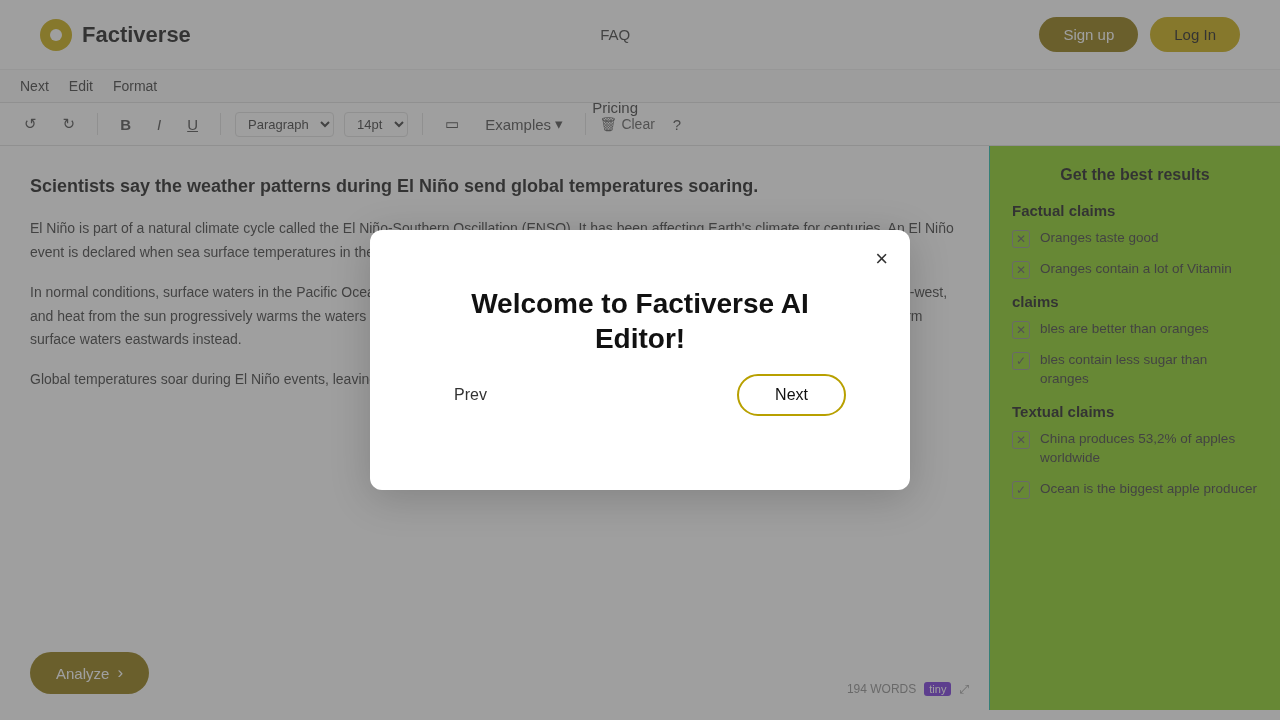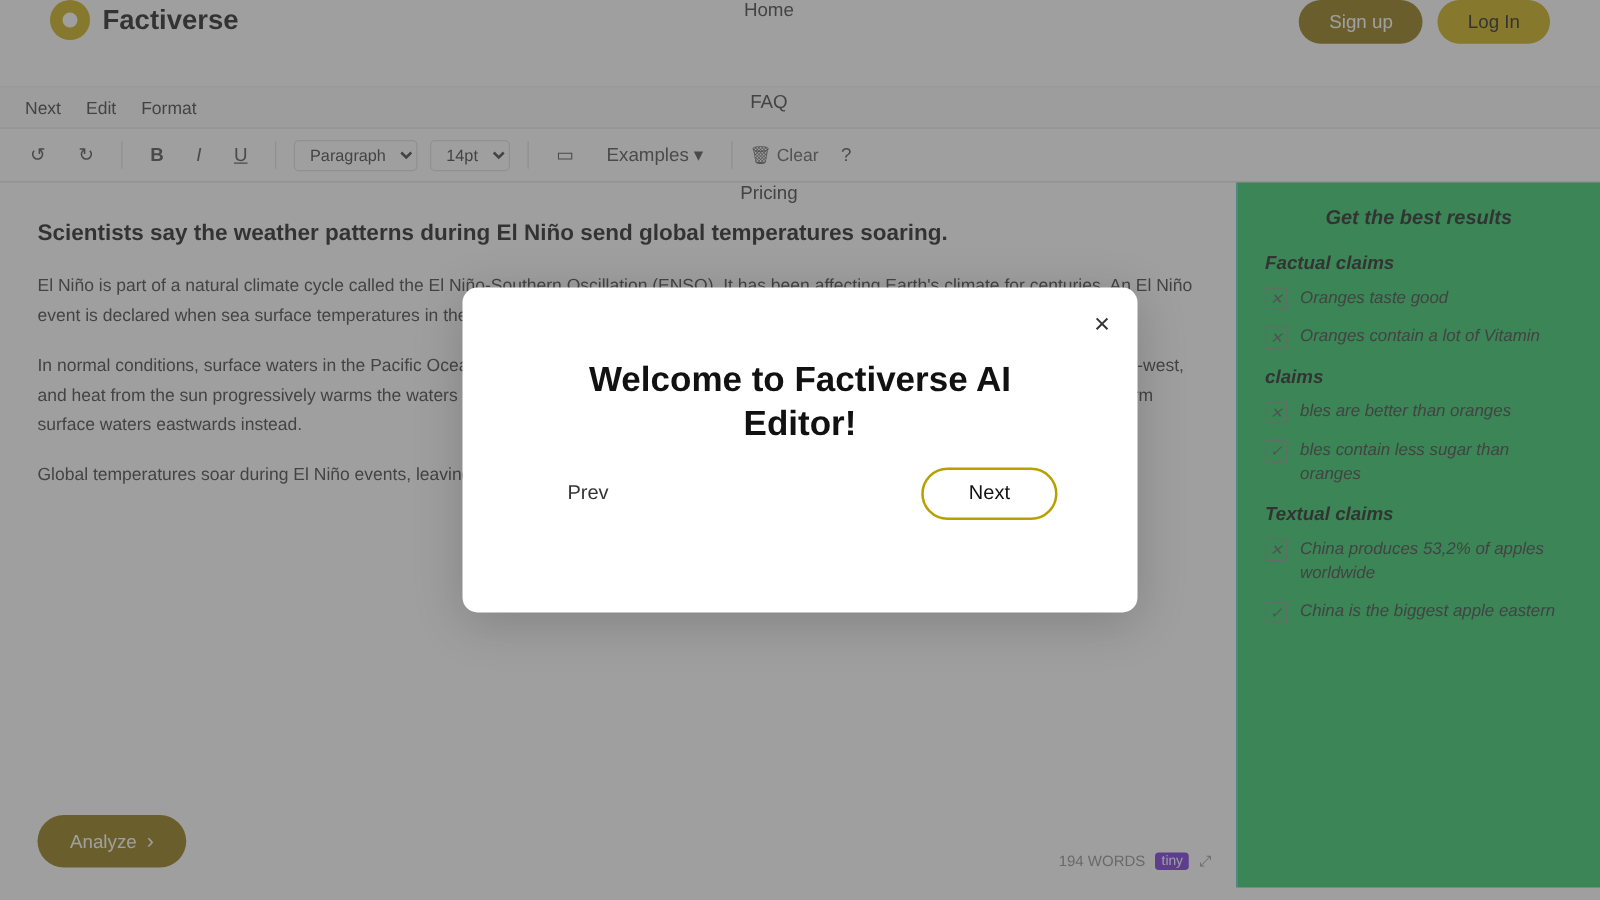--- a/index.html
+++ b/index.html
@@ -35,21 +35,21 @@
       background: none; border: none; font-size: 16px; color: #333; cursor: pointer; padding: 10px 20px;
     }
     .btn-next {
       background: none; border: 2px solid #b8a000; border-radius: 50px;
       font-size: 16px; color: #111; cursor: pointer; padding: 10px 36px;
       font-weight: 500;
     }
 
     
     header {
-      display: flex; align-items: flex-start; justify-content: space-between;
+      display: flex; align-items: center; justify-content: space-between;
       padding: 0 40px; height: 70px; border-bottom: 1px solid #eee;
       background: #fff; position: relative; z-index: 1;
     }
     .logo { display: flex; align-items: center; gap: 10px; font-size: 22px; font-weight: 700; color: #111; }
     .logo-icon {
       width: 32px; height: 32px; border-radius: 50%; background: #c8a800;
       display: inline-flex; align-items: center; justify-content: center;
     }
     .logo-icon::after { content: ''; width: 12px; height: 12px; border-radius: 50%; background: #fff; display: block; }
     nav { display: flex; align-items: center; gap: 56px; flex-direction: column; }
@@ -108,21 +108,21 @@
     }
     .analyze-btn {
       background: #8a7200; color: #fff; border: none; border-radius: 50px;
       padding: 11px 26px; font-size: 15px; cursor: pointer; font-weight: 500;
       display: flex; align-items: center; gap: 8px; position: absolute; bottom: 16px; left: 30px; margin-top: 10px;
     }
     .analyze-btn .arrow { font-size: 17px; }
 
     
     .sidebar {
-      width: 290px; padding: 20px 22px; overflow-y: auto; background: #22c55e; font-style: italic;
+      width: 290px; padding: 20px 22px; overflow-y: auto; background: #84cc16;
     }
     .sidebar-title { font-size: 16px; font-weight: 600; color: #111; margin-bottom: 18px; text-align: center; }
     .sidebar-section-title { font-size: 15px; font-weight: 600; color: #111; margin: 14px 0 10px 0; }
     .claim-item { display: flex; align-items: flex-start; gap: 10px; margin-bottom: 12px; }
     .claim-checkbox {
       width: 18px; height: 18px; border: 1.5px solid #aaa; border-radius: 3px;
       display: flex; align-items: center; justify-content: center; flex-shrink: 0; margin-top: 1px;
     }
     .claim-checkbox.checked { border-color: #888; }
     .claim-checkbox.x-mark { border-color: #888; }
@@ -240,21 +240,21 @@
     <div class="claim-item">
       <div class="claim-checkbox x-mark">
         <span class="check-svg">✕</span>
       </div>
       <span class="claim-text">China produces 53,2% of apples worldwide</span>
     </div>
     <div class="claim-item">
       <div class="claim-checkbox checked">
         <span class="check-svg">✓</span>
       </div>
-      <span class="claim-text">China is the biggest apple eastern</span>
+      <span class="claim-text">Ocean is the biggest apple producer</span>
     </div>
   </div>
 </div>
 
 <div class="overlay">
   <div class="modal">
     <button class="modal-close">×</button>
     <div class="modal-title">Welcome to Factiverse AI Editor!</div>
     <div class="modal-actions">
       <button class="btn-prev">Prev</button>

